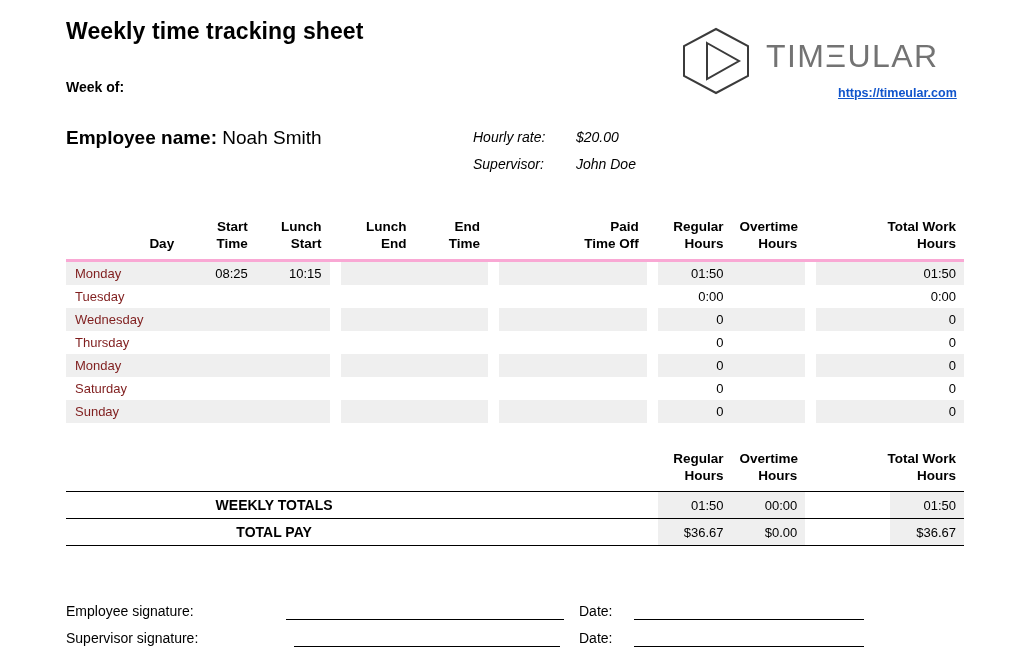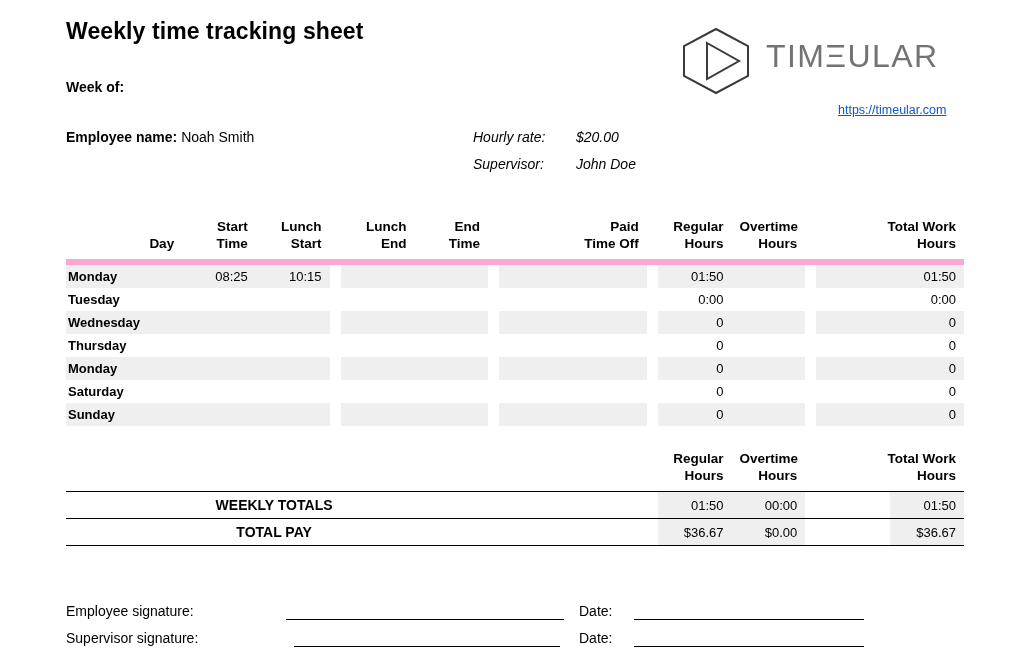--- a/index.html
+++ b/index.html
@@ -59,33 +59,33 @@
     top: 12px;
     font-size: 32px;
     letter-spacing: 1.4px;
     color: #737373;
     font-family: "Liberation Sans", sans-serif;
     font-weight: 400;
   }
   .logo-link {
     position: absolute;
     left: 838px;
-    top: 103px;
+    top: 86px;
     font-size: 12.5px;
-    font-weight: normal;
+    font-weight: bold;
     color: #1155cc;
     text-decoration: underline;
   }
 
   
   .meta {
     position: absolute;
     left: 66px;
     top: 124px;
-    font-size: 14px;
+    font-size: 19px;
     line-height: 27px;
   }
   .meta .lbl { font-weight: bold; }
   .meta-right {
     position: absolute;
     left: 473px;
     top: 124px;
     font-size: 14px;
     line-height: 27px;
     font-style: italic;
@@ -124,26 +124,25 @@
   }
   table.main td {
     height: 23px;
     text-align: right;
     padding: 0 8px;
     font-size: 13px;
     vertical-align: middle;
   }
   table.main td.day {
     text-align: left;
-    padding-left: 2px;
-    color: #000000;
-    font-weight: bold;
+    padding-left: 9px;
+    color: #7f1d1d;
   }
   .shade { background: #efefef; }
-  .thead-row th { border-bottom: 6px solid #f9a8d4; }
+  .thead-row th { border-bottom: 3px solid #f9a8d4; }
 
   
   col.c-day { width: 104px; }
   col.c-t { width: 66px; }
   col.c-gap { width: 10px; }
 
   
   .totals {
     position: absolute;
     left: 66px;

